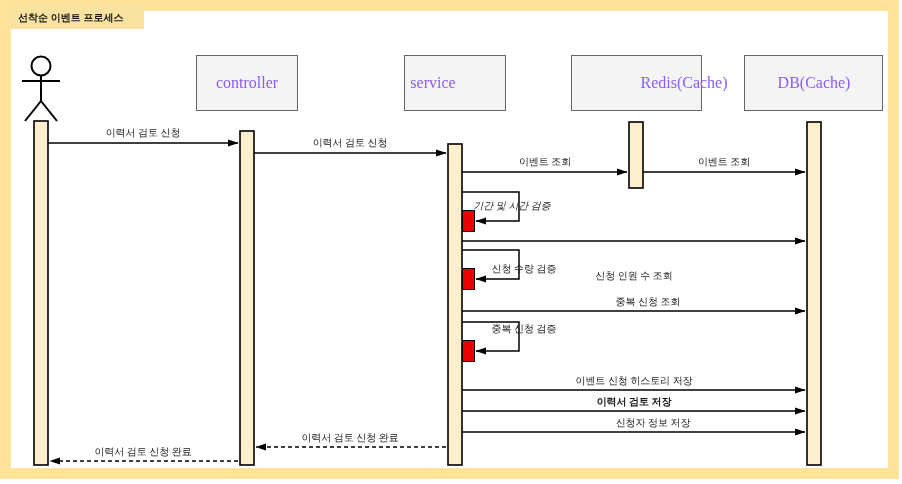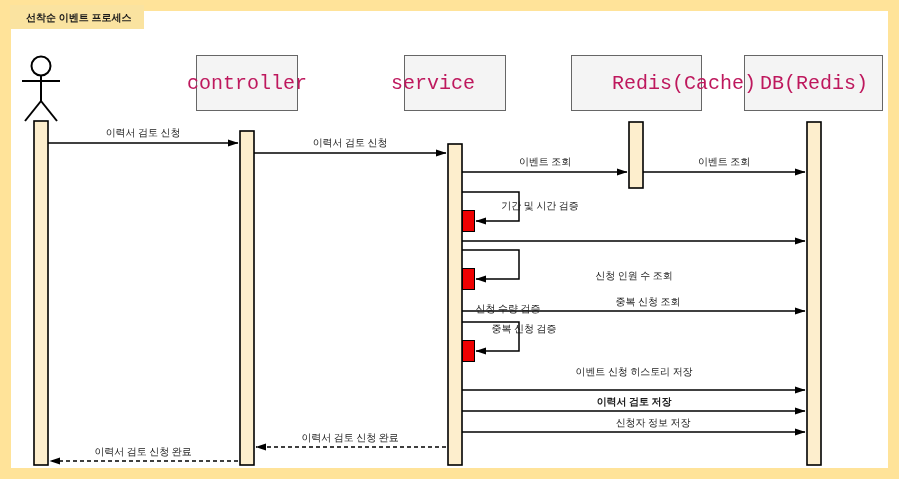--- a/index.html
+++ b/index.html
@@ -2,25 +2,25 @@
 <html><head>
 <meta charset="utf-8">
 <style>
   html,body{margin:0;padding:0;background:#ffffff;}
   body{font-family:"Liberation Sans","DejaVu Sans",sans-serif;}
   #stage{position:relative;width:902px;height:484px;background:#ffffff;overflow:hidden;}
   #diagram{position:absolute;left:0;top:0;}
   .lbl{position:absolute;font-size:10px;color:#1a1a1a;white-space:nowrap;
        font-family:"Liberation Sans","DejaVu Sans",sans-serif;
        transform:translate(-50%,-50%);letter-spacing:-0.1px;}
-  .plabel{position:absolute;font-size:20px;color:#be185d;white-space:nowrap;
-       font-family:Liberation Mono, monospace;
+  .plabel{position:absolute;font-size:16px;color:#8b5cf6;white-space:nowrap;
+       font-family:Liberation Serif, serif;
        transform:translate(-50%,-50%);}
   .ftitle{position:absolute;font-size:10px;font-weight:bold;color:#1a1a1a;
-       white-space:nowrap;font-family:"Liberation Sans","DejaVu Sans",sans-serif;margin-left:8px;}
+       white-space:nowrap;font-family:"Liberation Sans","DejaVu Sans",sans-serif;}
 </style>
 </head>
 <body>
 
 <div id="stage">
 
   <svg id="diagram" width="902" height="484" xmlns="http://www.w3.org/2000/svg">
     <defs>
       <marker id="arrowFilled" viewBox="0 0 10 10" refX="9.5" refY="5" markerWidth="7" markerHeight="7" orient="auto-start-reverse">
         <path d="M 0 1.6 L 10 5 L 0 8.4 z" fill="#000"></path>
@@ -92,30 +92,30 @@
 
       <line x1="238" y1="461" x2="50" y2="461" stroke-dasharray="4,3" marker-end="url(#arrowFilled)"></line>
     </g>
   </svg>
 
   <div class="ftitle" style="left:18px;top:11px;">선착순 이벤트 프로세스</div>
 
   <div class="plabel" style="left:247px;top:83px;">controller</div>
   <div class="plabel" style="left:433px;top:83px;">service</div>
   <div class="plabel" style="left:636px;top:83px;margin-left:48px;">Redis(Cache)</div>
-  <div class="plabel" style="left:814px;top:83px;">DB(Redis)</div>
+  <div class="plabel" style="left:814px;top:83px;">DB(Cache)</div>
 
   <div class="lbl" style="left:143px;top:133px;">이력서 검토 신청</div>
   <div class="lbl" style="left:350px;top:143px;">이력서 검토 신청</div>
   <div class="lbl" style="left:545px;top:162px;">이벤트 조회</div>
   <div class="lbl" style="left:724px;top:162px;">이벤트 조회</div>
-  <div class="lbl" style="left:540px;top:206px;">기간 및 시간 검증</div>
+  <div class="lbl" style="left:512px;top:206px;font-style:italic;">기간 및 시간 검증</div>
   <div class="lbl" style="left:634px;top:232px;margin-top:44px;">신청 인원 수 조회</div>
-  <div class="lbl" style="left:508px;top:269px;margin-top:40px;">신청 수량 검증</div>
+  <div class="lbl" style="left:524px;top:269px;">신청 수량 검증</div>
   <div class="lbl" style="left:648px;top:302px;">중복 신청 조회</div>
   <div class="lbl" style="left:524px;top:329px;">중복 신청 검증</div>
-  <div class="lbl" style="left:634px;top:372px;">이벤트 신청 히스토리 저장</div>
+  <div class="lbl" style="left:634px;top:381px;">이벤트 신청 히스토리 저장</div>
   <div class="lbl" style="left:634px;top:402px;font-weight:bold;">이력서 검토 저장</div>
   <div class="lbl" style="left:653px;top:423px;">신청자 정보 저장</div>
   <div class="lbl" style="left:350px;top:438px;">이력서 검토 신청 완료</div>
   <div class="lbl" style="left:143px;top:452px;">이력서 검토 신청 완료</div>
 
 </div>
 
 </body></html>

